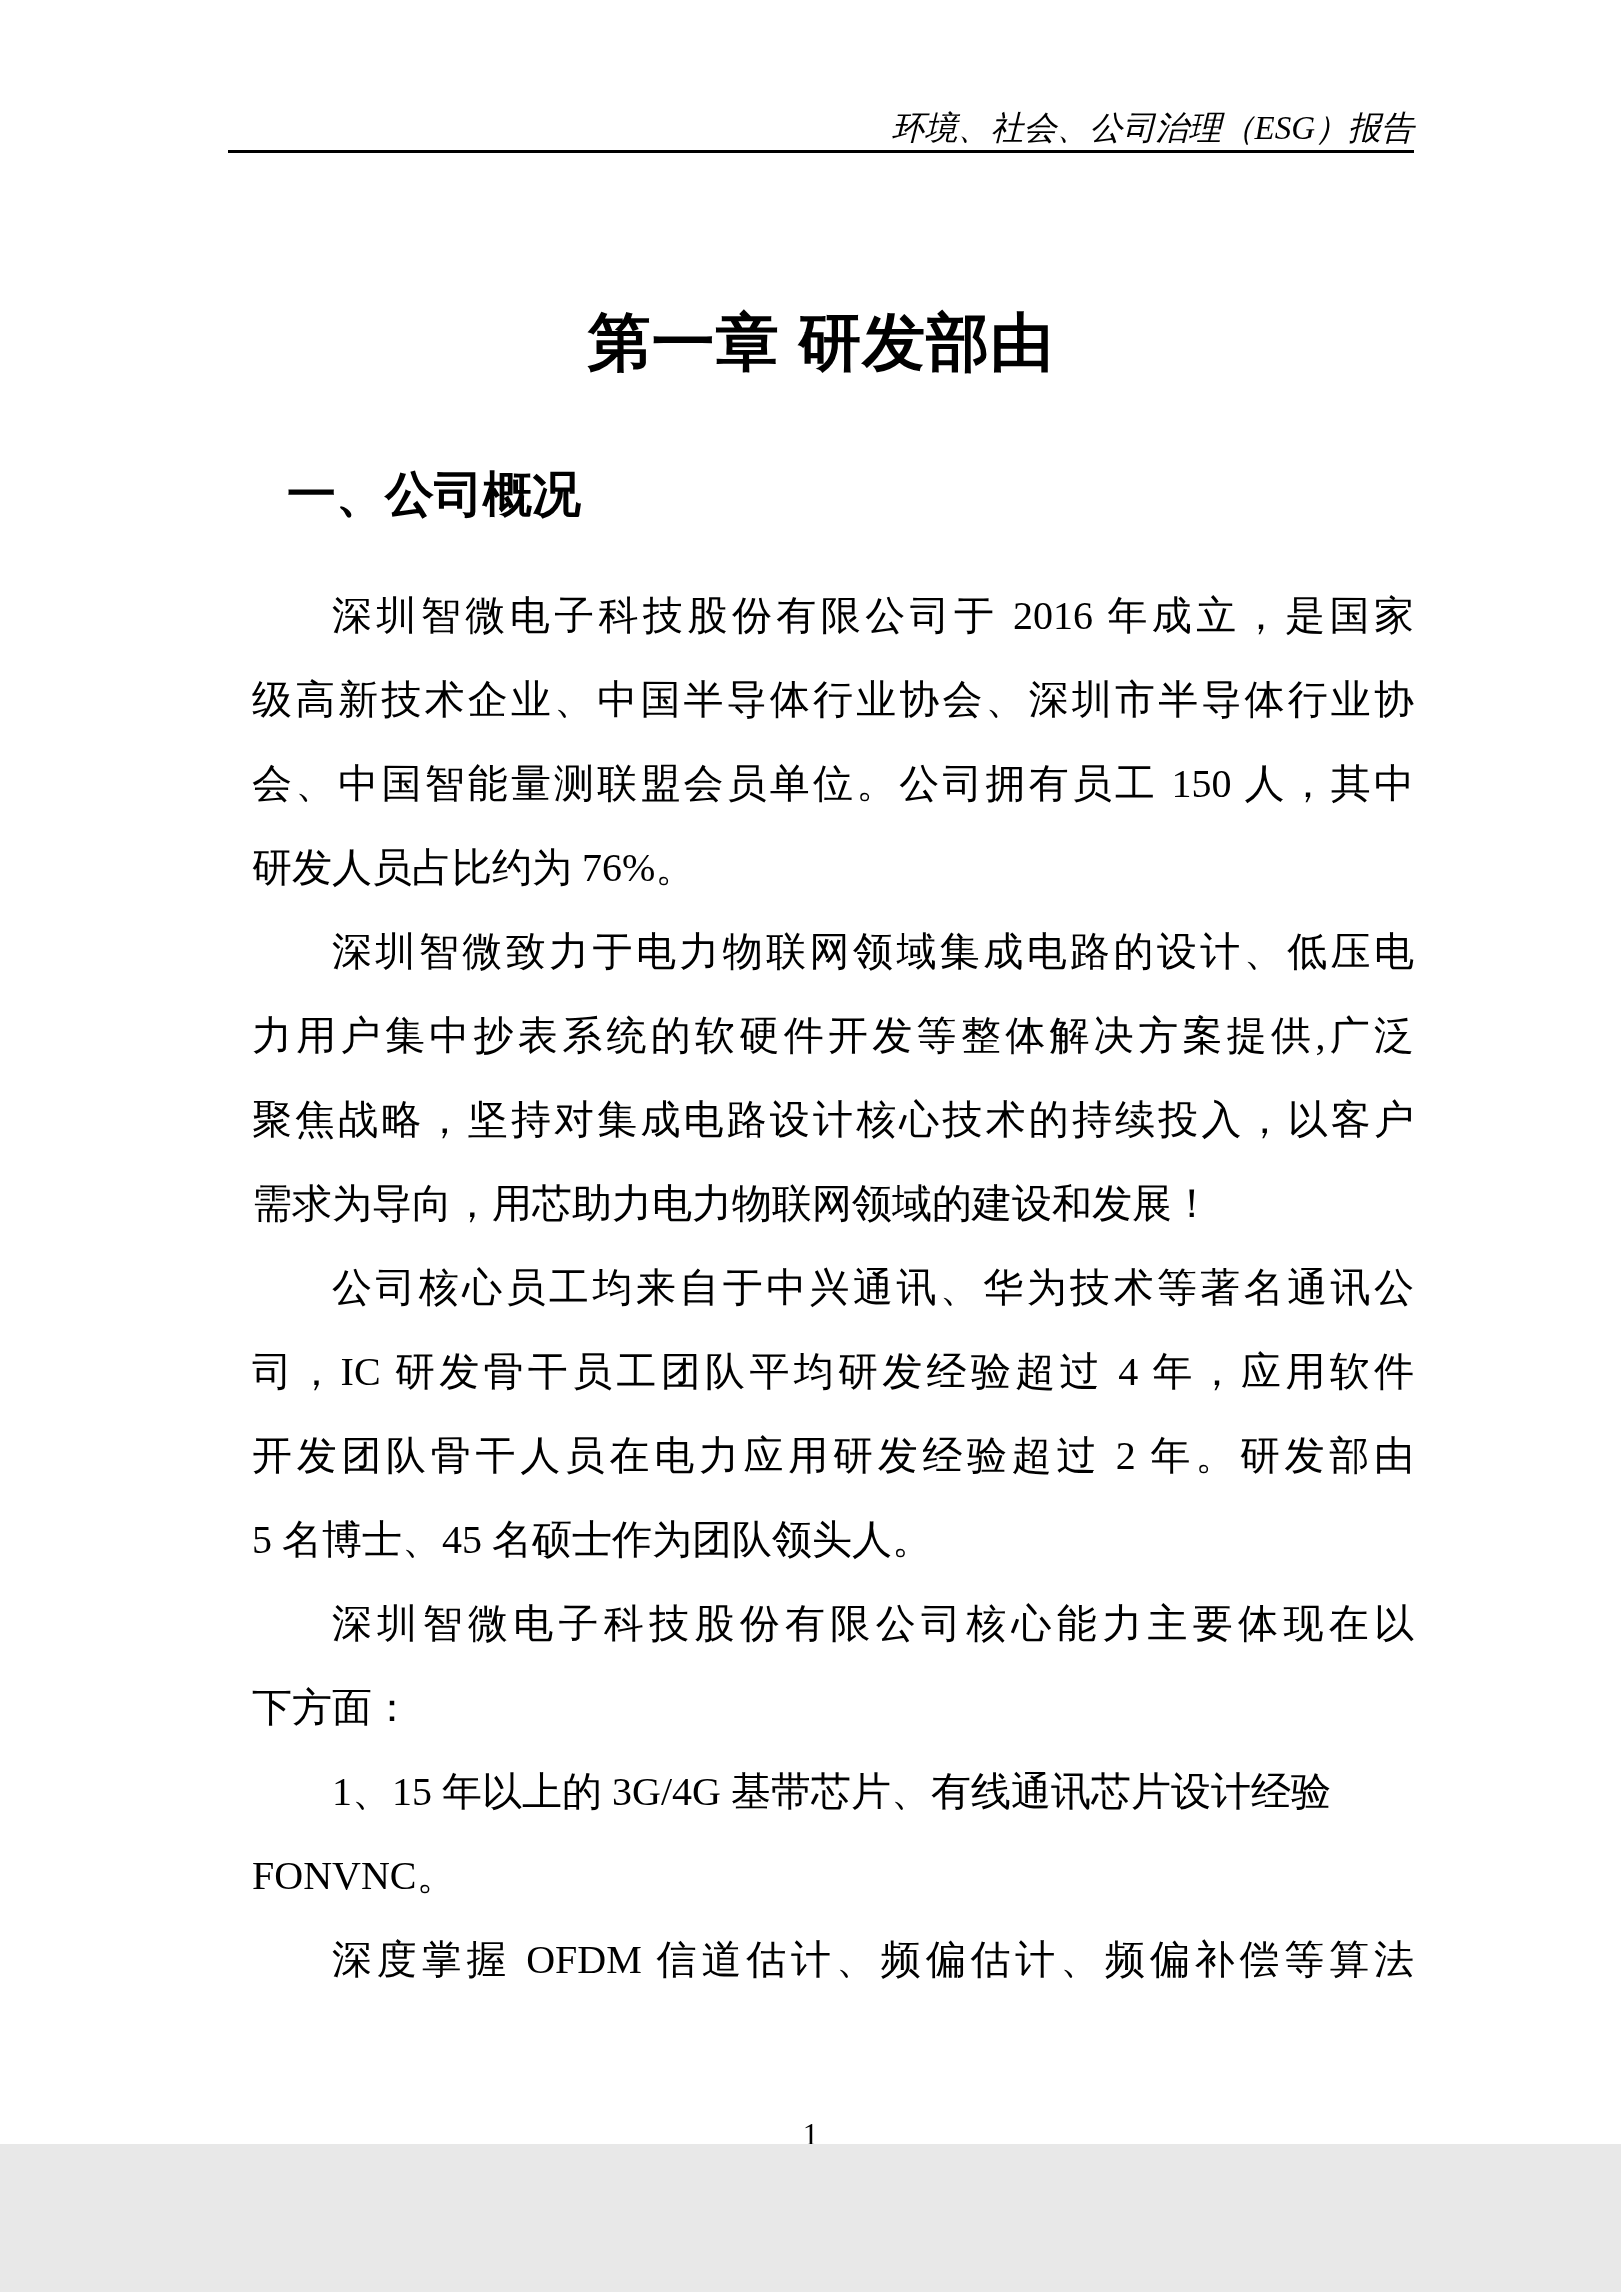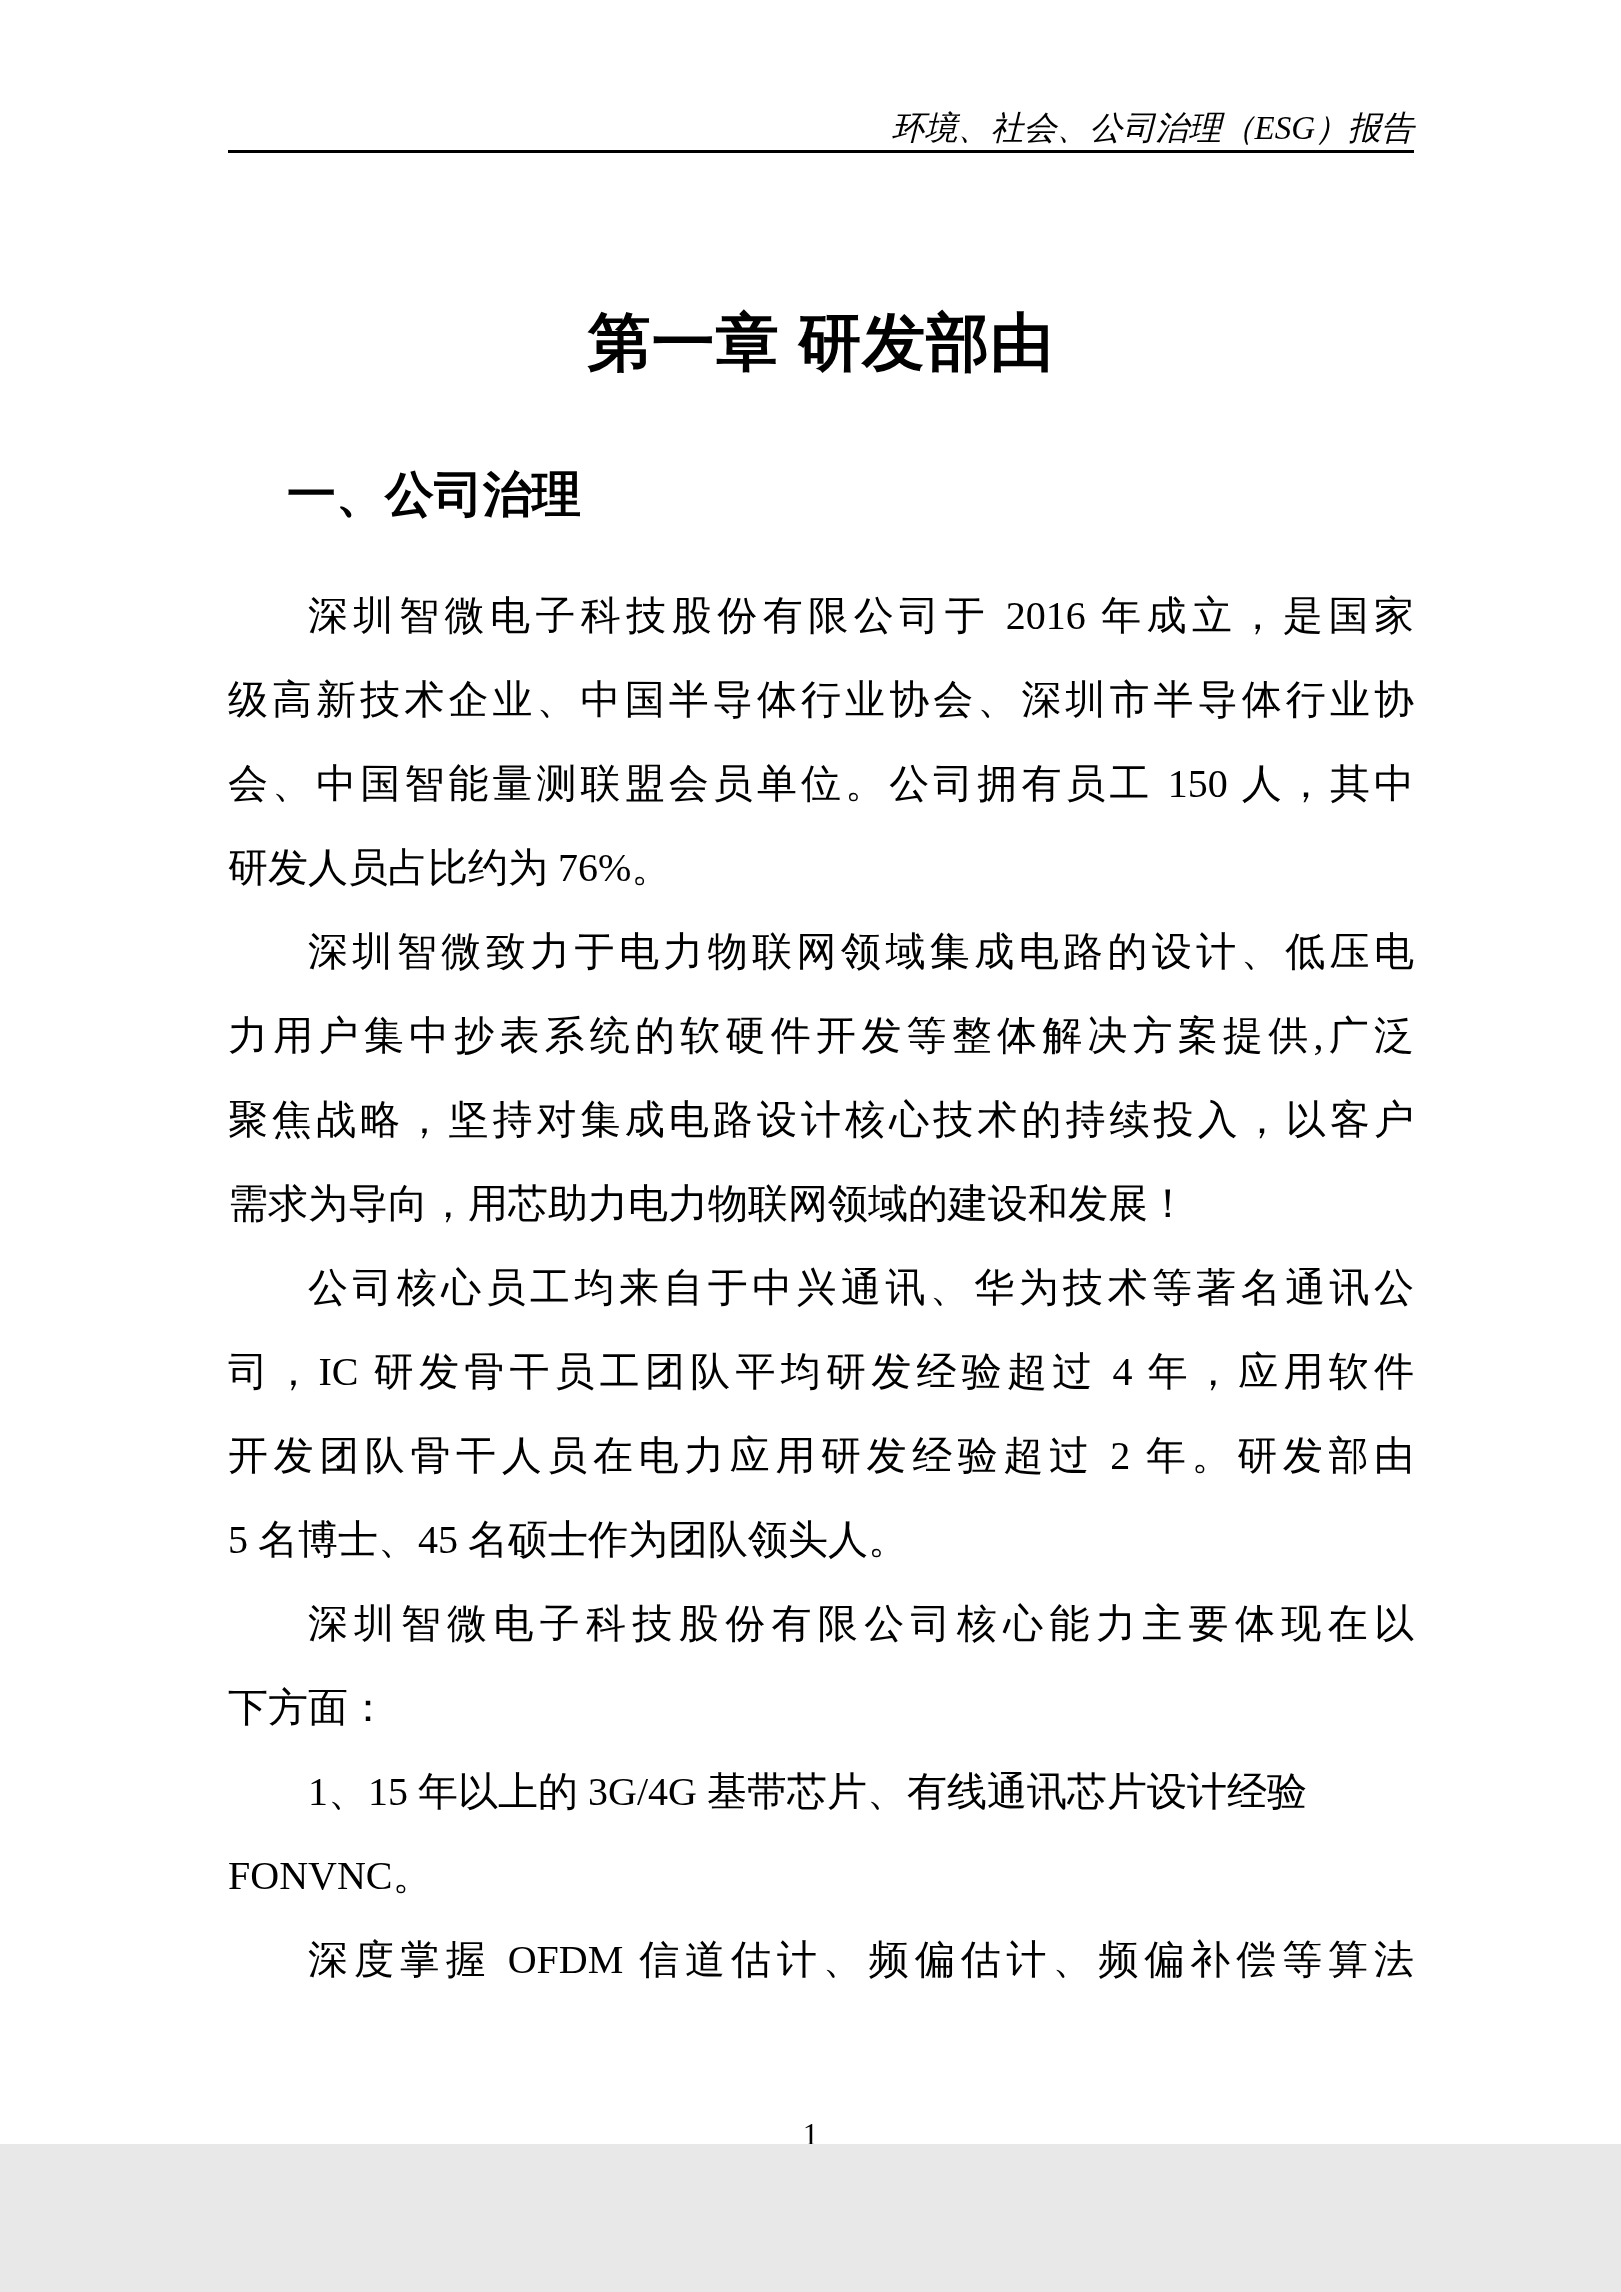--- a/index.html
+++ b/index.html
@@ -57,20 +57,21 @@
     position: absolute;
     top: 574px;
     left: 228px;
     width: 1186px;
     font-size: 40px;
   }
   .line {
     height: 84px;
     line-height: 84px;
     white-space: nowrap;
+    margin-left: 24px;
   }
   .line.j {
     white-space: normal;
     text-align: justify;
     text-align-last: justify;
   }
   .line.i { text-indent: 80px; }
   .page-number {
     position: absolute;
     top: 2115px;
@@ -85,21 +86,21 @@
 <body>
 
 <div class="page">
 
   <div class="report-header">环境、社会、公司治理（ESG）报告</div>
 
   <div class="header-rule"></div>
 
   <div class="chapter-title">第一章 研发部由</div>
 
-  <div class="section-heading">一、公司治理</div>
+  <div class="section-heading">一、公司概况</div>
 
   <div class="body-text">
     <div class="line i j">深圳智微电子科技股份有限公司于 2016 年成立，是国家</div>
     <div class="line j">级高新技术企业、中国半导体行业协会、深圳市半导体行业协</div>
     <div class="line j">会、中国智能量测联盟会员单位。公司拥有员工 150 人，其中</div>
     <div class="line">研发人员占比约为 76%。</div>
     <div class="line i j">深圳智微致力于电力物联网领域集成电路的设计、低压电</div>
     <div class="line j">力用户集中抄表系统的软硬件开发等整体解决方案提供,广泛</div>
     <div class="line j">聚焦战略，坚持对集成电路设计核心技术的持续投入，以客户</div>
     <div class="line">需求为导向，用芯助力电力物联网领域的建设和发展！</div>

